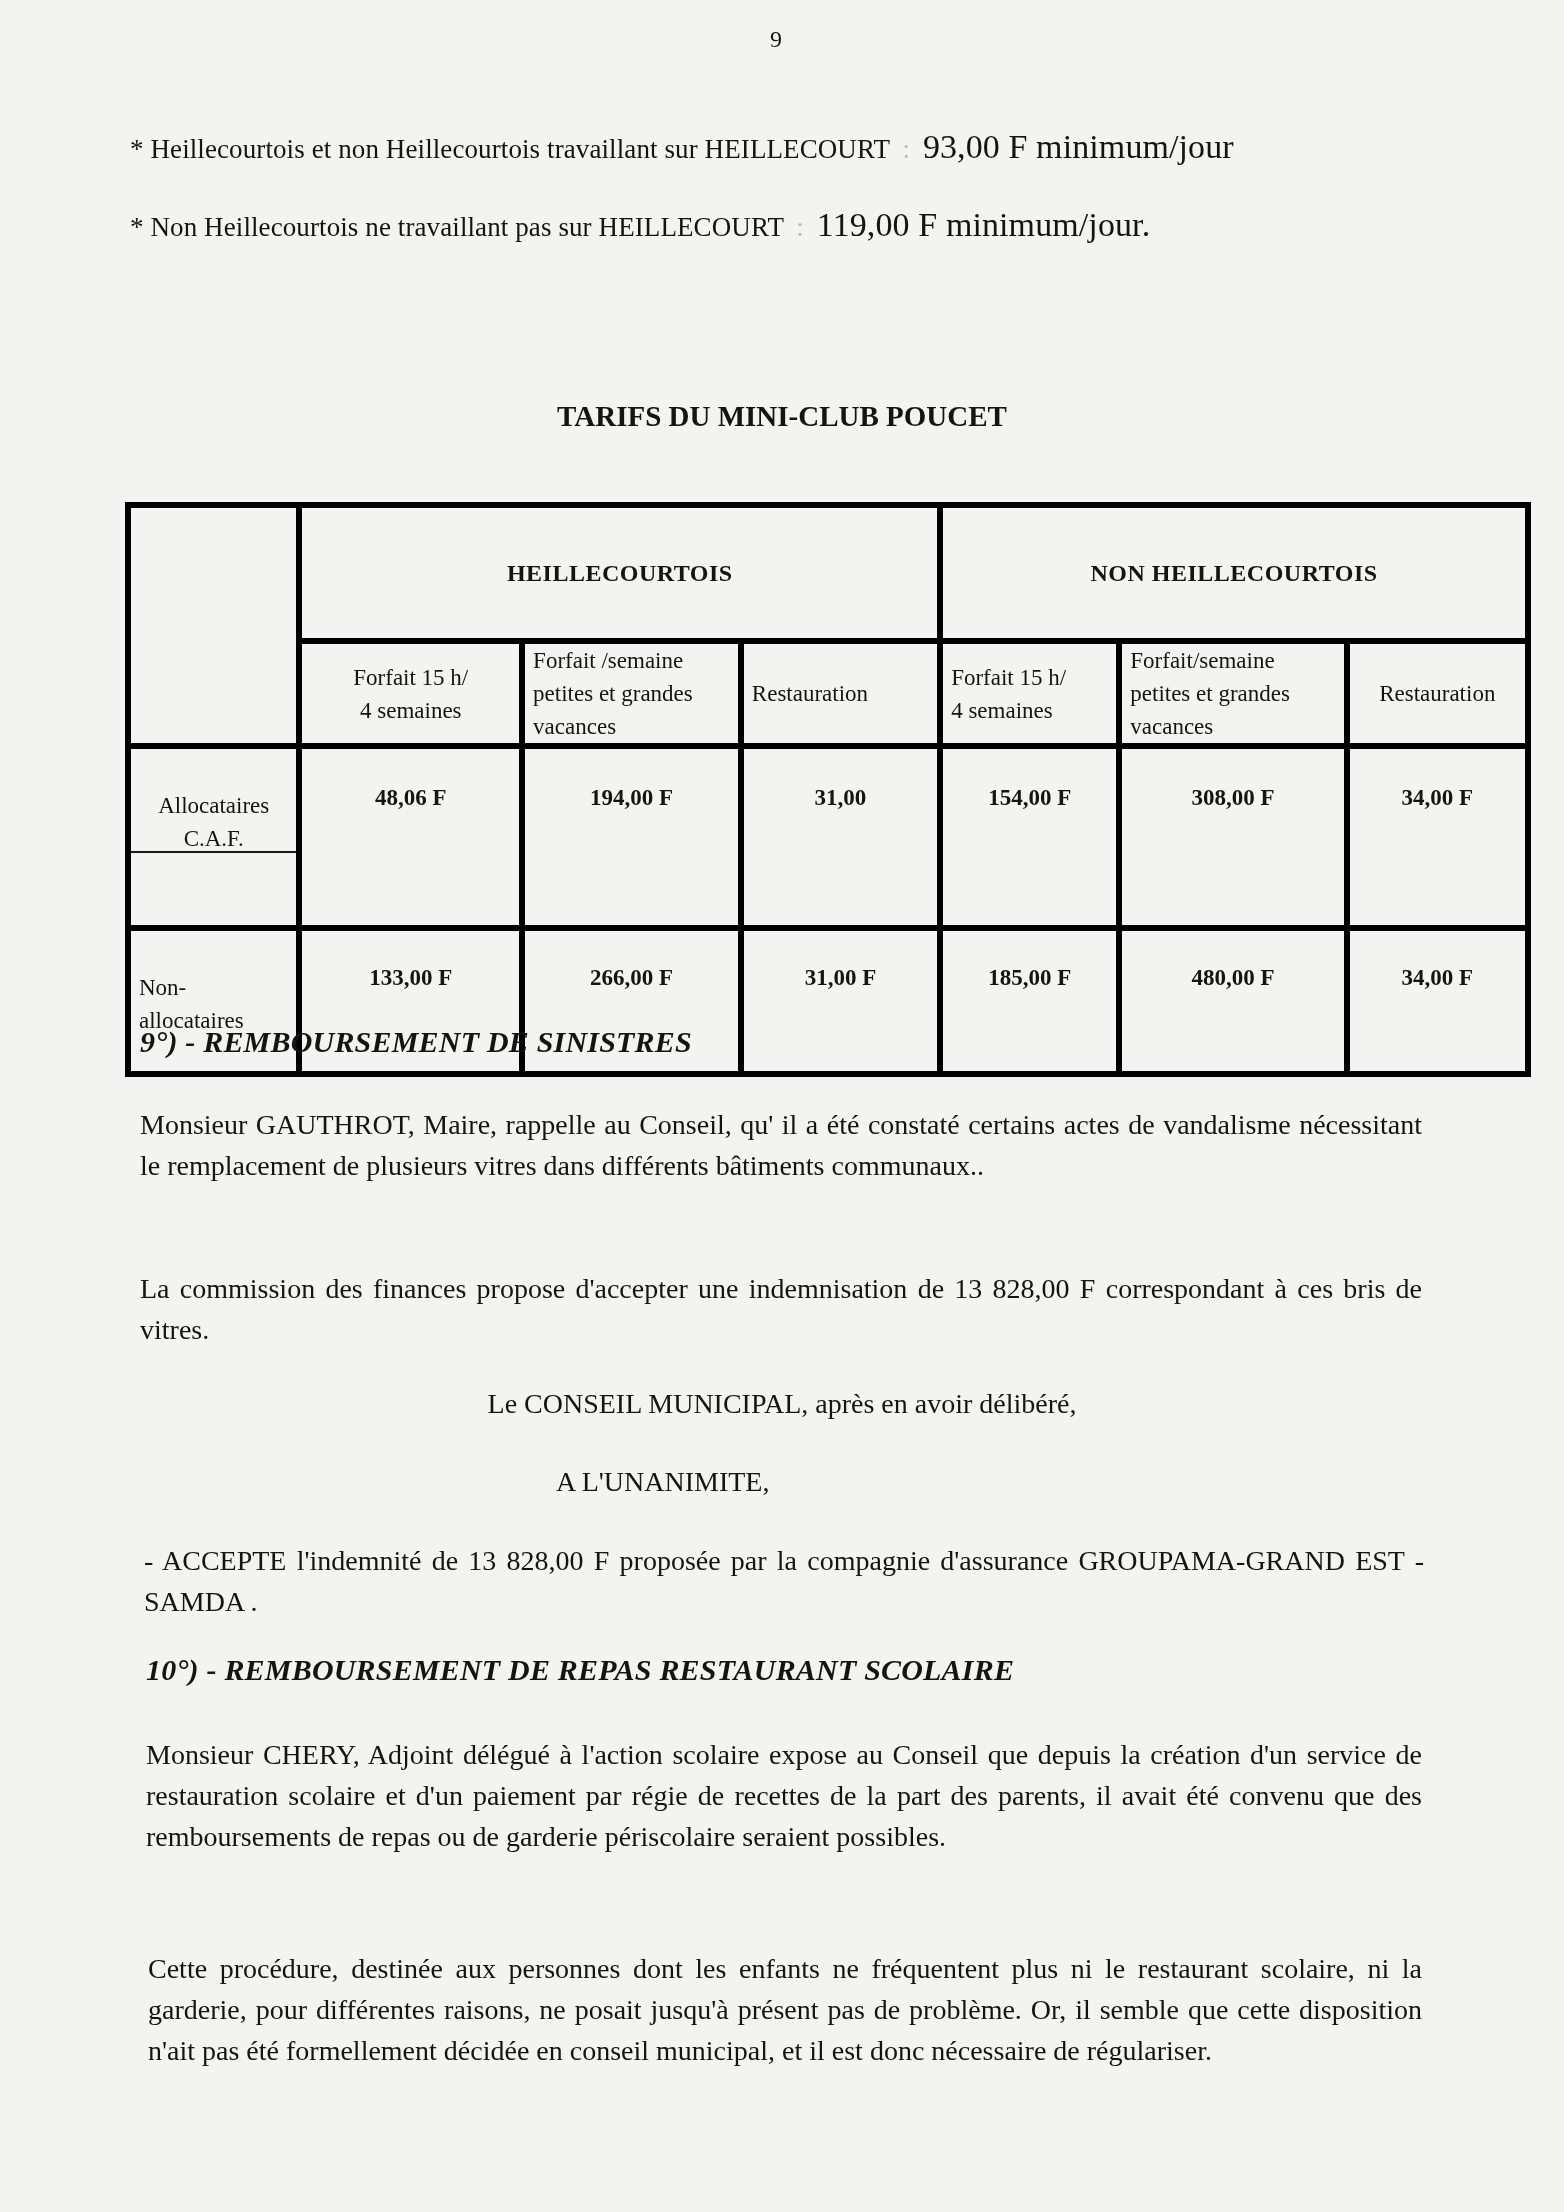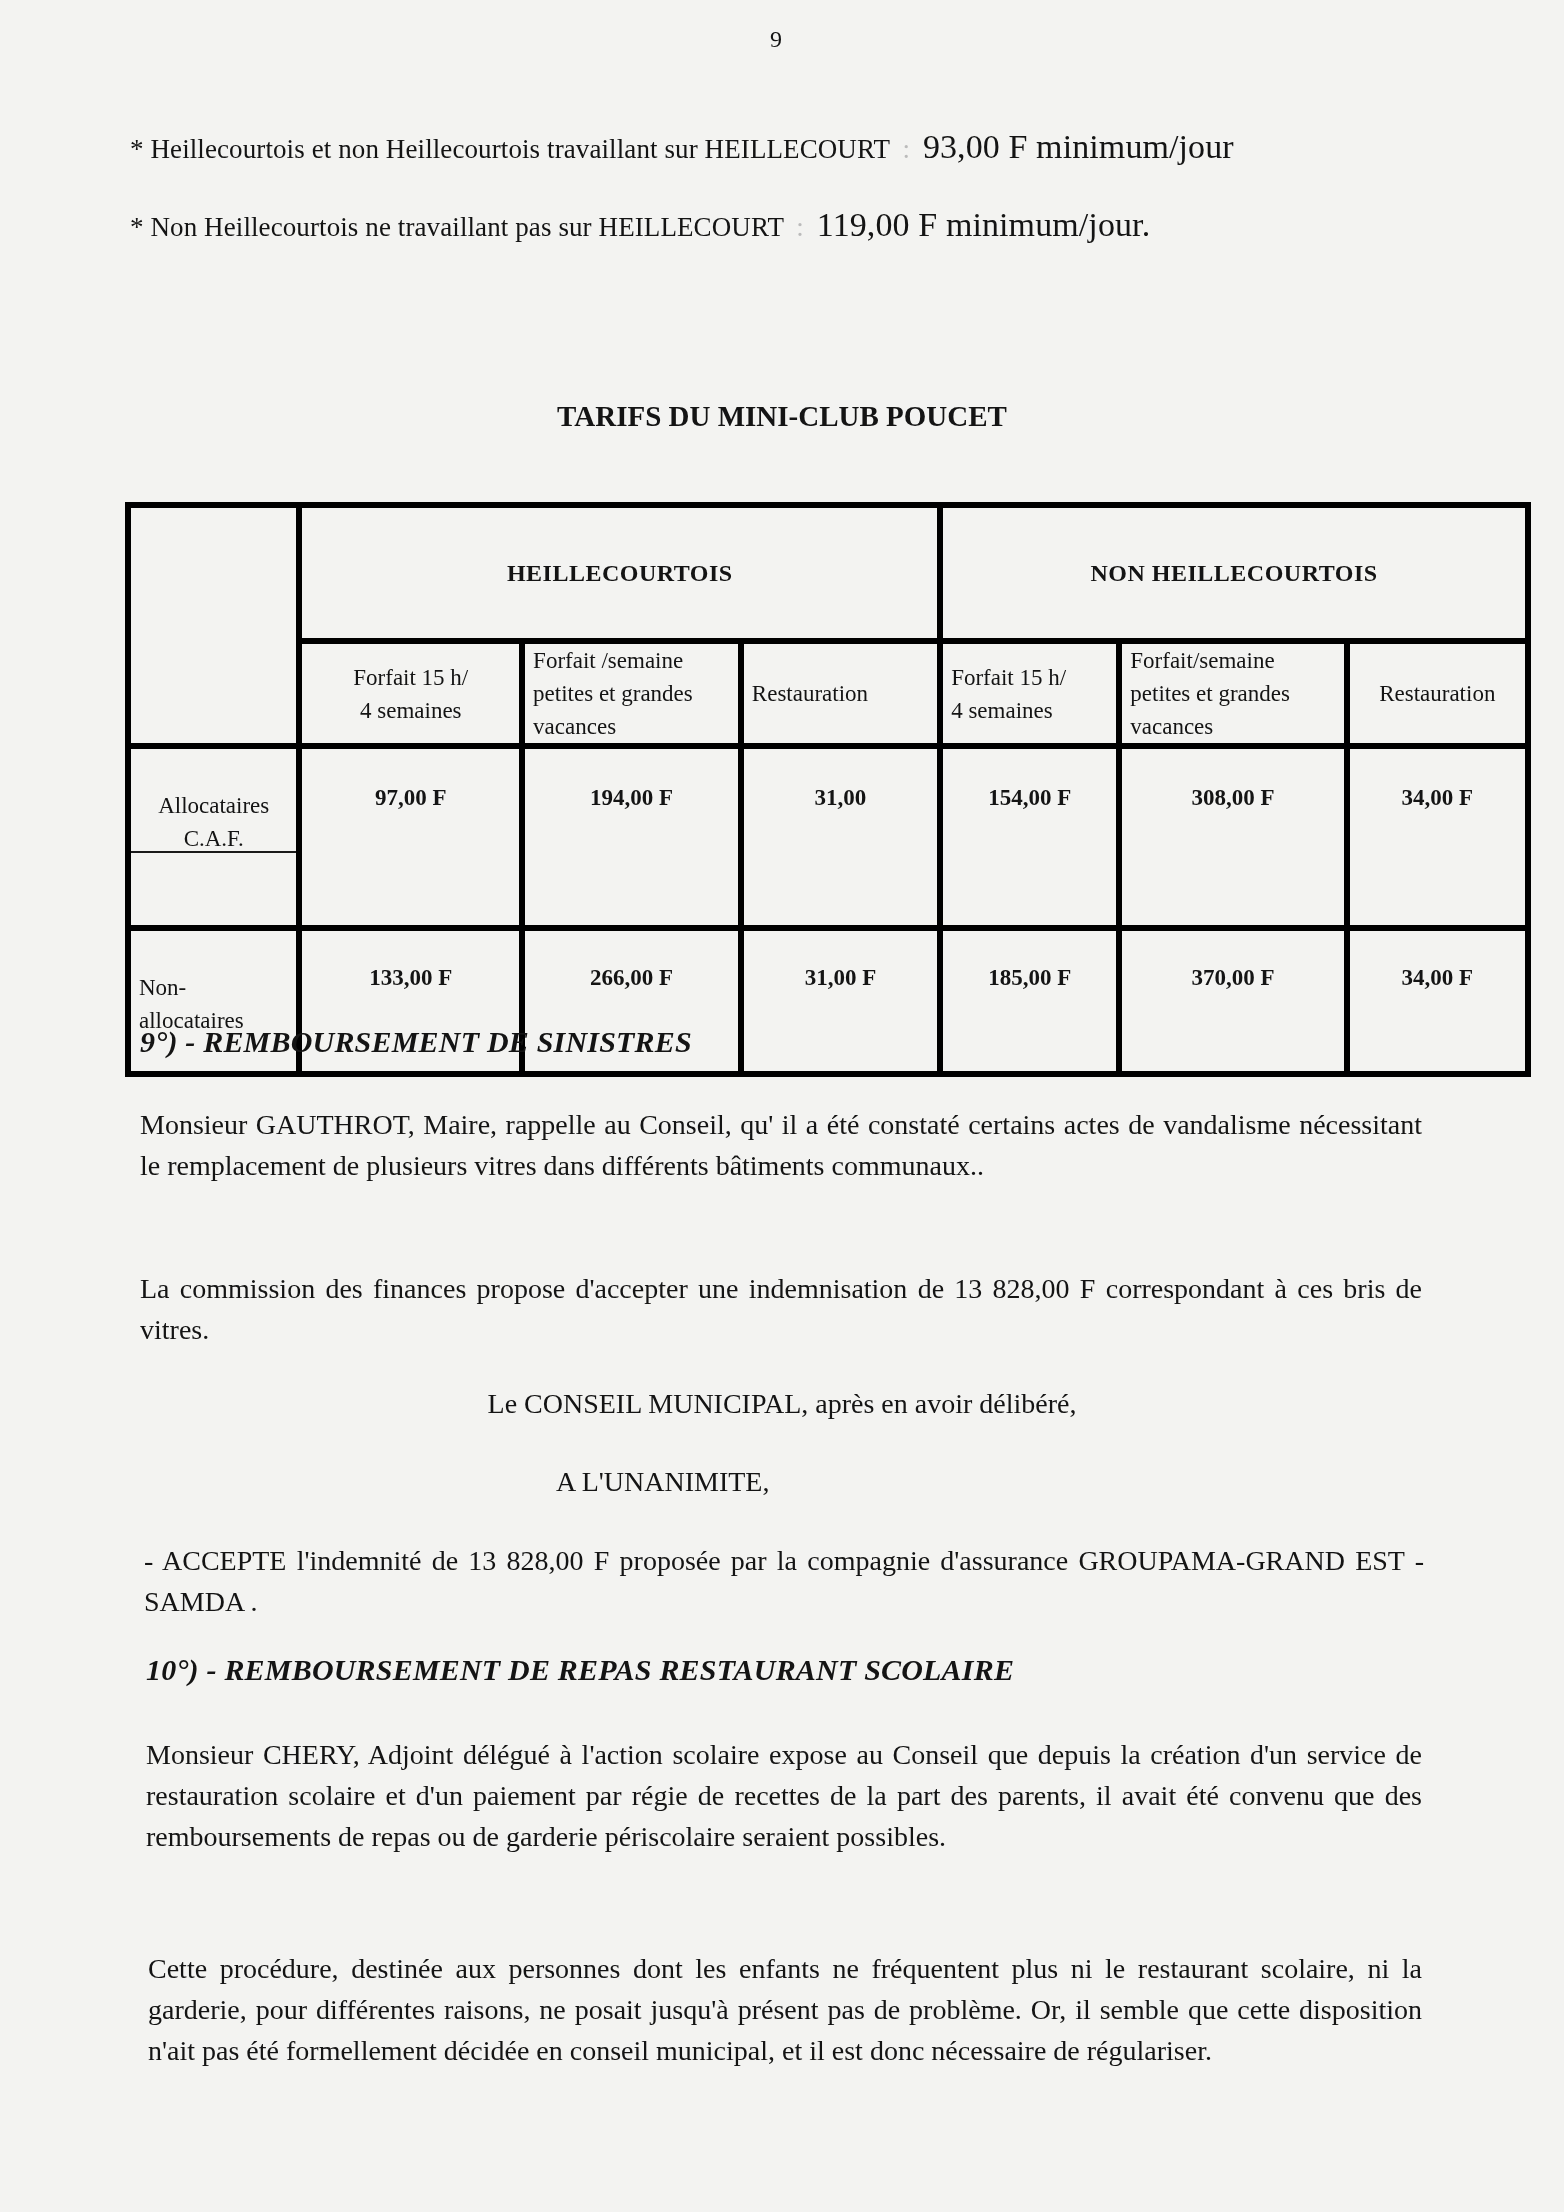--- a/index.html
+++ b/index.html
@@ -106,37 +106,37 @@
       <div>Restauration</div>
     </td>
   </tr>
   <tr class="row-caf">
     <td class="rowlabel">
       <div class="inner-box">
         <div>Allocataires</div>
         <div>C.A.F.</div>
       </div>
     </td>
-    <td class="val">97,00 F</td>
+    <td class="val">48,06 F</td>
     <td class="val">194,00 F</td>
     <td class="val">31,00</td>
     <td class="val">154,00 F</td>
     <td class="val">308,00 F</td>
     <td class="val">34,00 F</td>
   </tr>
   <tr class="row-non">
     <td class="rowlabel non">
       <div>Non-</div>
       <div>allocataires</div>
     </td>
     <td class="val">133,00 F</td>
     <td class="val">266,00 F</td>
     <td class="val">31,00 F</td>
     <td class="val">185,00 F</td>
-    <td class="val">370,00 F</td>
+    <td class="val">480,00 F</td>
     <td class="val">34,00 F</td>
   </tr>
 </tbody>
   </table>
 
 <div class="abs section-heading" style="top:1025px;">9°) - REMBOURSEMENT DE SINISTRES</div>
 <div class="abs para" style="top:1104px;">Monsieur GAUTHROT, Maire, rappelle au Conseil, qu' il a été constaté certains actes de vandalisme nécessitant le remplacement de plusieurs vitres dans différents bâtiments communaux..</div>
 <div class="abs para" style="top:1268px;">La commission des finances propose d'accepter une indemnisation de 13 828,00 F correspondant à ces bris de vitres.</div>
 <div class="abs centered" style="top:1388px;">Le CONSEIL MUNICIPAL, après en avoir délibéré,</div>
 <div class="abs" style="left:556px; top:1466px; font-size:28px;">A L'UNANIMITE,</div>

